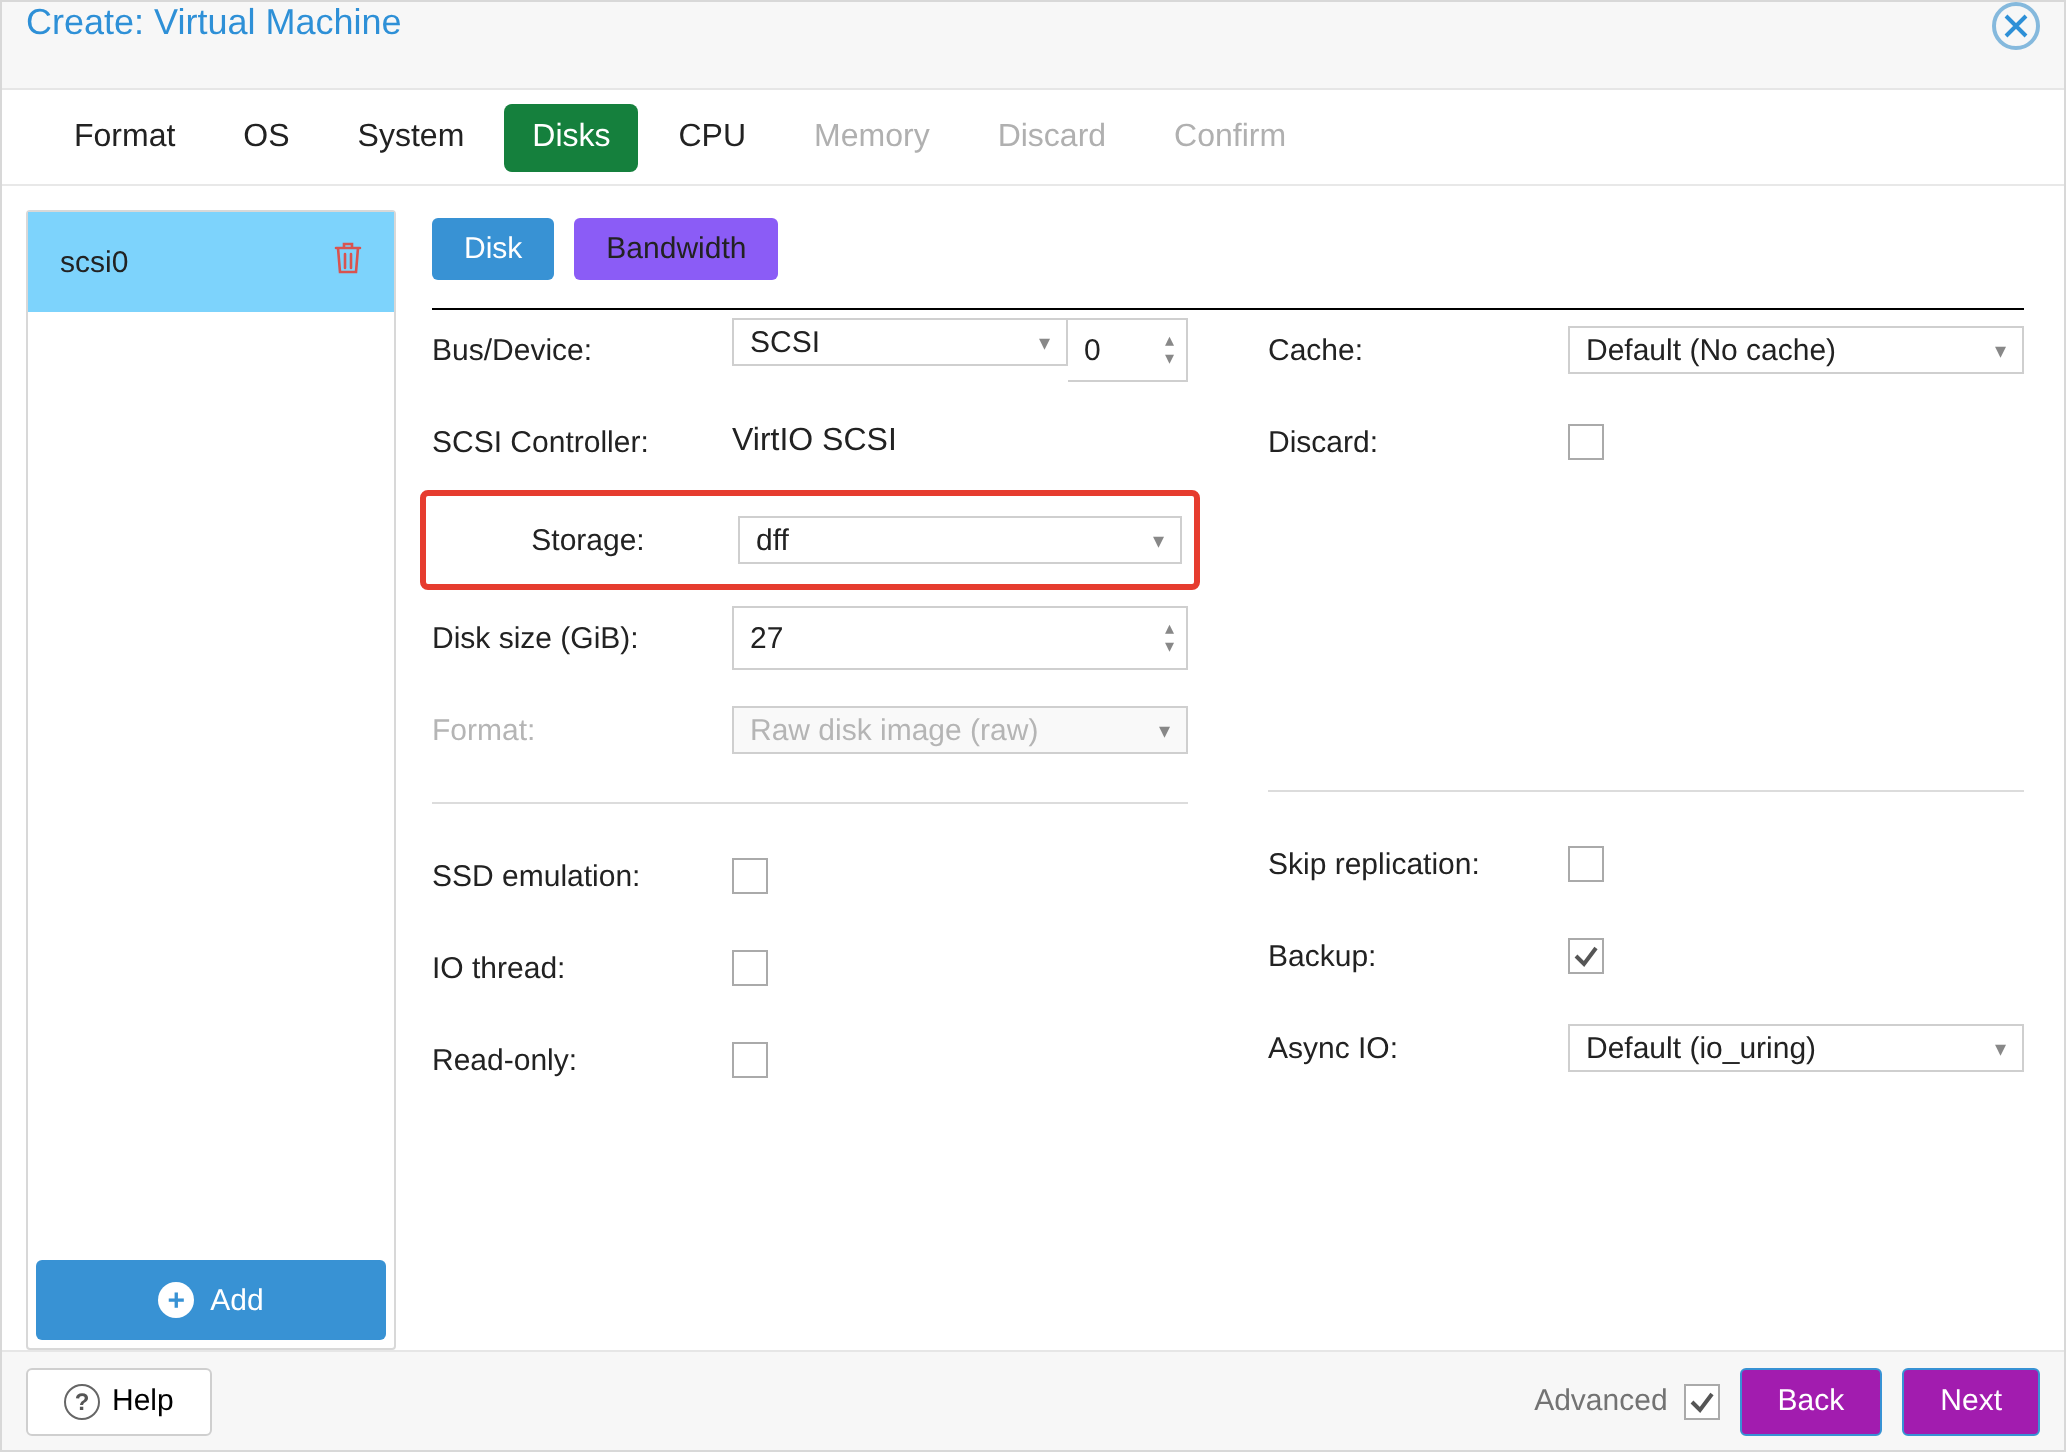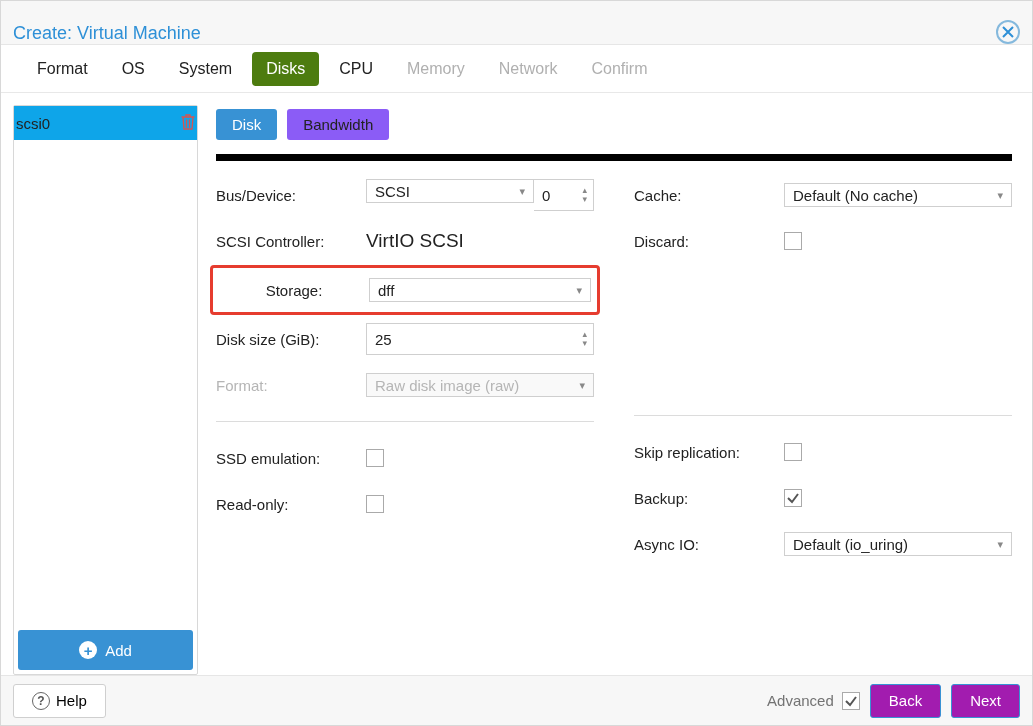--- a/index.html
+++ b/index.html
@@ -1,52 +1,52 @@
 <!DOCTYPE html>
 <html><head>
 <meta charset="utf-8">
 <style>
   * { box-sizing: border-box; }
   html, body { margin: 0; padding: 0; font-family: -apple-system, Helvetica, Arial, sans-serif; font-size: 14px; color: #222; background: #fff; }
   .window { width: 1033px; height: 726px; border: 1px solid #d8d8d8; background: #fff; display: flex; flex-direction: column; }
-  .titlebar { height: 44px; display: flex; align-items: flex-end; padding: 0 12px; border-bottom: 1px solid #e6e6e6; background: #f7f7f7; }
+  .titlebar { height: 44px; display: flex; align-items: flex-start; padding: 0 12px; border-bottom: 1px solid #e6e6e6; background: #f7f7f7; }
   .titlebar .title { color: #2e90d7; font-size: 18px; flex: 1; }
   .close-btn { width: 24px; height: 24px; border: 2px solid #85b9dd; border-radius: 50%; display: flex; align-items: center; justify-content: center; cursor: pointer; color: #2e90d7; }
   .close-btn svg { width: 14px; height: 14px; }
   .tabs { height: 48px; display: flex; align-items: center; gap: 6px; padding: 0 22px; border-bottom: 1px solid #e8e8e8; }
   .tab { padding: 8px 14px; font-size: 16px; color: #222; border-radius: 4px; cursor: pointer; }
-  .tab.active { background: #4d7c0f; color: #fff; }
+  .tab.active { background: #15803d; color: #fff; }
   .tab.disabled { color: #b0b0b0; cursor: default; }
   .body { flex: 1; display: flex; padding: 12px 12px 0 12px; gap: 10px; overflow: hidden; }
   .left-panel { width: 185px; display: flex; flex-direction: column; border: 1px solid #d8d8d8; border-radius: 2px; }
   .disk-list { flex: 1; overflow: auto; }
-  .disk-item { height: 34px; display: flex; align-items: center; padding: 0 2px; background: #0ea5e9; font-size: 15px; justify-content: space-between; cursor: pointer; }
+  .disk-item { height: 50px; display: flex; align-items: center; padding: 0 16px; background: #7dd3fc; font-size: 15px; justify-content: space-between; cursor: pointer; }
   .disk-item .trash { color: #d9534f; cursor: pointer; }
   .add-btn { height: 40px; margin: 4px; background: #3892d4; color: #fff; border: none; border-radius: 3px; font-size: 15px; display: flex; align-items: center; justify-content: center; gap: 8px; cursor: pointer; }
   .add-btn .plus { width: 18px; height: 18px; border-radius: 50%; background: #fff; color: #3892d4; display: flex; align-items: center; justify-content: center; font-weight: bold; font-size: 15px; }
   .right-panel { flex: 1; padding: 4px 8px; display: flex; flex-direction: column; }
   .subtabs { display: flex; gap: 10px; margin-bottom: 14px; }
   .subtab { padding: 7px 16px; font-size: 15px; border-radius: 3px; background: #8b5cf6; cursor: pointer; }
   .subtab.active { background: #3892d4; color: #fff; }
-  .form-cols { display: flex; gap: 40px; border-top: 7px solid #000000; padding-top: 18px; }
+  .form-cols { display: flex; gap: 40px; border-top: 1px solid #000000; padding-top: 4px; }
   .col { flex: 1; display: flex; flex-direction: column; gap: 14px; }
   .row { display: flex; align-items: center; min-height: 32px; }
   .row label { width: 150px; font-size: 15px; color: #222; }
   .row.disabled label, .row.disabled .val { color: #b5b5b5; }
   .input { flex: 1; display: flex; }
   .select { flex: 1; height: 24px; border: 1px solid #cfcfcf; background: #fff; display: flex; align-items: center; padding: 0 8px; font-size: 15px; position: relative; cursor: pointer; }
   .select.disabled { color: #b5b5b5; cursor: default; background: #f9f9f9; }
   .chevron { position: absolute; right: 8px; color: #888; font-size: 11px; }
   .numbox { width: 60px; height: 32px; border: 1px solid #cfcfcf; border-left: none; display: flex; align-items: center; padding: 0 8px; font-size: 15px; position: relative; background: #fff; cursor: text; }
   .spinner-arrows { position: absolute; right: 6px; display: flex; flex-direction: column; color: #888; font-size: 9px; line-height: 9px; }
   .numfull { flex: 1; height: 32px; border: 1px solid #cfcfcf; display: flex; align-items: center; padding: 0 8px; font-size: 15px; position: relative; background: #fff; cursor: text; }
   .checkbox { width: 18px; height: 18px; border: 1px solid #aaa; background: #fff; display: flex; align-items: center; justify-content: center; cursor: pointer; }
   .checkbox.checked svg { width: 14px; height: 14px; }
   hr.sep { border: none; border-top: 1px solid #dcdcdc; margin: 6px 0; }
-  .plain-text { font-size: 19px; }
+  .plain-text { font-size: 16px; }
   .highlight-wrap { border: 3px solid #e63c2f; border-radius: 4px; padding: 6px 6px; margin: -6px -6px; text-align: center; }
   .footer { height: 50px; border-top: 1px solid #e6e6e6; background: #f7f7f7; display: flex; align-items: center; padding: 0 12px; gap: 10px; }
   .footer .spacer { flex: 1; }
   .btn { height: 34px; padding: 0 18px; border: 1px solid #cfcfcf; background: #fff; border-radius: 3px; font-size: 15px; cursor: pointer; display: flex; align-items: center; gap: 6px; }
   .btn.primary { background: #a21caf; color: #fff; border-color: #3892d4; }
   .help-icon { width: 18px; height: 18px; border: 1.5px solid #666; border-radius: 50%; display: flex; align-items: center; justify-content: center; font-size: 12px; font-weight: bold; color: #555; }
   .adv-label { font-size: 15px; color: #737373; display: flex; align-items: center; gap: 8px; }
 </style>
 </head>
 <body>
@@ -62,21 +62,21 @@
     </div>
   </div>
 
   <div class="tabs">
     <div class="tab">Format</div>
     <div class="tab">OS</div>
     <div class="tab">System</div>
     <div class="tab active">Disks</div>
     <div class="tab">CPU</div>
     <div class="tab disabled">Memory</div>
-    <div class="tab disabled">Network</div>
+    <div class="tab disabled">Discard</div>
     <div class="tab disabled">Confirm</div>
   </div>
 
   <div class="body">
 
     <div class="left-panel">
       <div class="disk-list">
         <div class="disk-item">
           <span>scsi0</span>
           <span class="trash">
@@ -132,21 +132,21 @@
                   <span class="chevron">▾</span>
                 </div>
               </div>
             </div>
           </div>
 
           <div class="row">
             <label>Disk size (GiB):</label>
             <div class="input">
               <div class="numfull">
-                <span>25</span>
+                <span>27</span>
                 <span class="spinner-arrows">
                     <span>▴</span>
                     <span>▾</span>
                   </span>
               </div>
             </div>
           </div>
 
           <div class="row disabled">
             <label>Format:</label>
@@ -155,20 +155,24 @@
                 <span class="val">Raw disk image (raw)</span>
                 <span class="chevron">▾</span>
               </div>
             </div>
           </div>
 
           <hr class="sep">
 
           <div class="row">
             <label>SSD emulation:</label>
+            <div class="checkbox"></div>
+          </div>
+          <div class="row">
+            <label>IO thread:</label>
             <div class="checkbox"></div>
           </div>
           <div class="row">
             <label>Read-only:</label>
             <div class="checkbox"></div>
           </div>
         </div>
 
         <div class="col">
           <div class="row">

